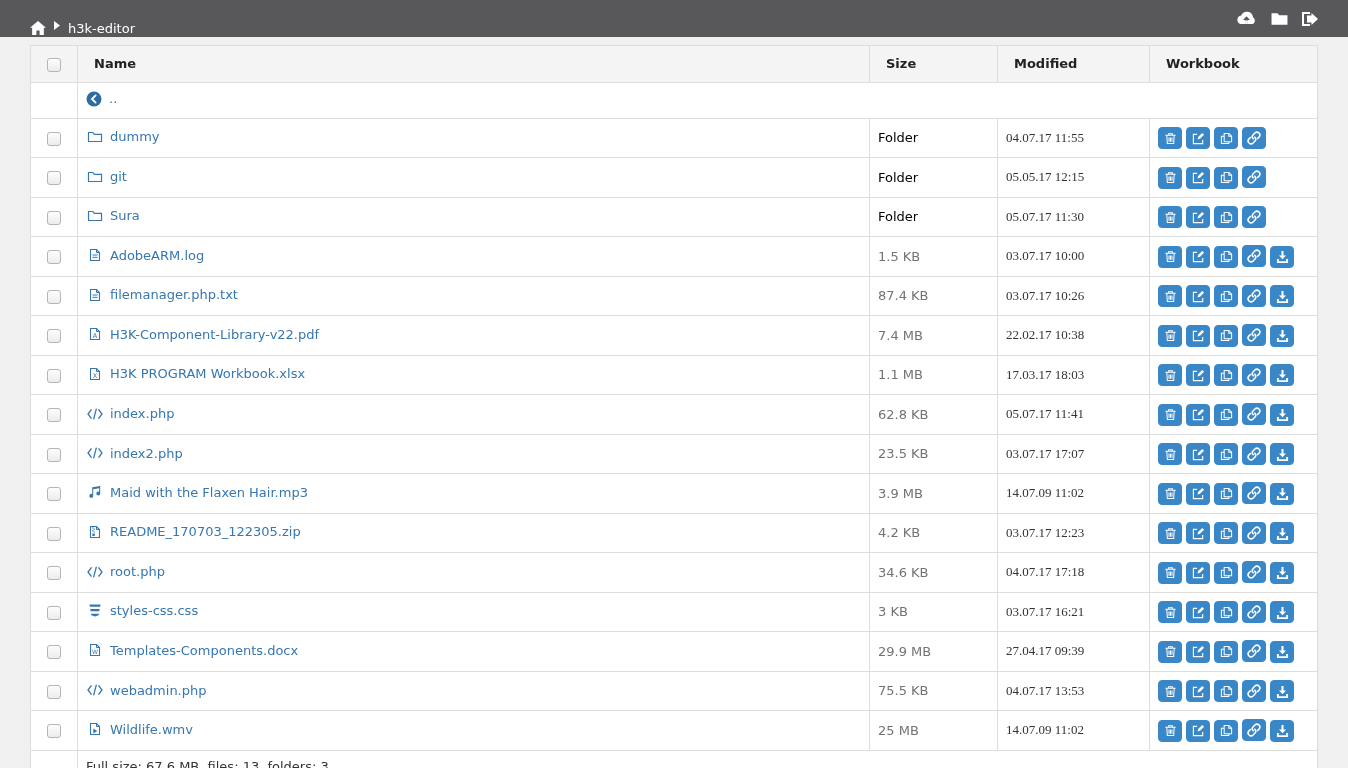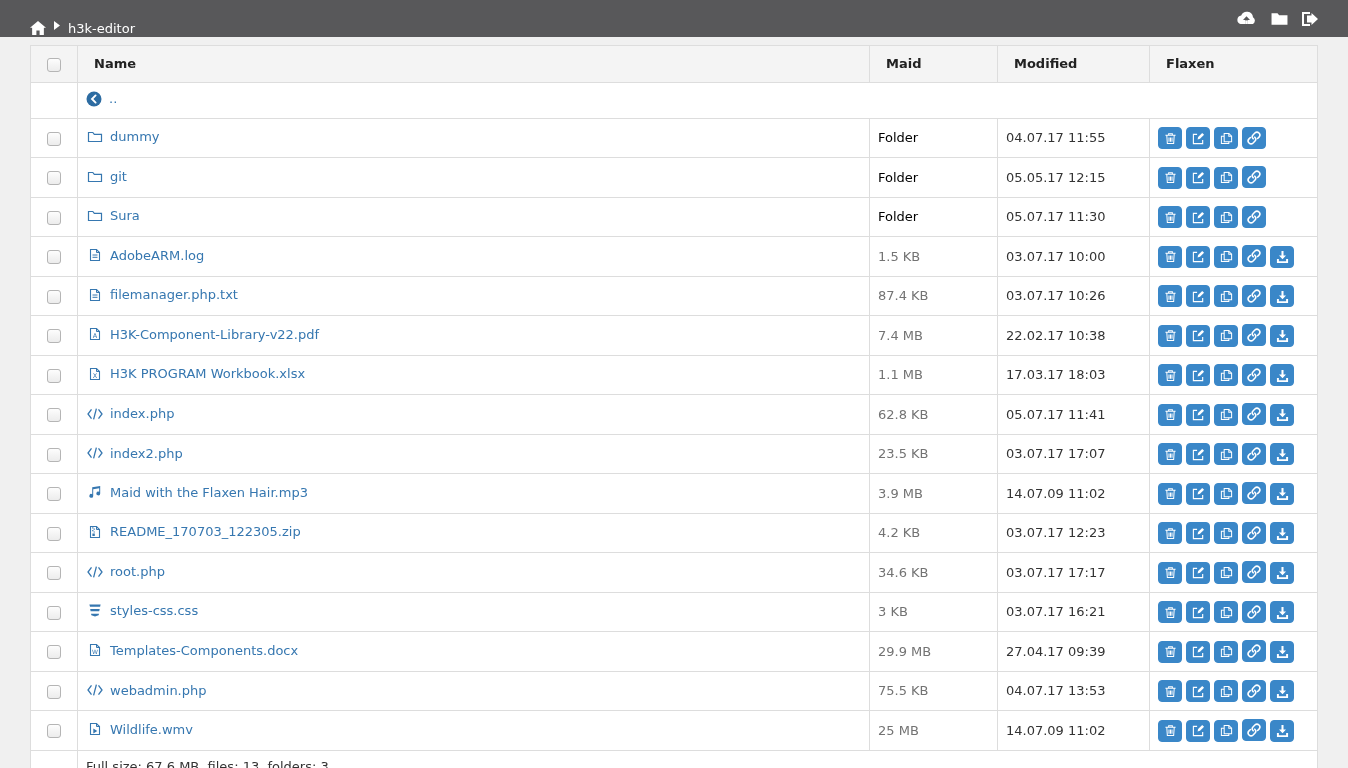--- a/index.html
+++ b/index.html
@@ -50,21 +50,21 @@
     background: linear-gradient(#fdfdfd, #ececec);
     vertical-align: middle;
   }
   .name-cell { white-space: nowrap; }
   .name-wrap { display: inline-flex; align-items: center; gap: 7px; }
   a.file-link { color: #3677b0; text-decoration: none; }
   .file-icon { color: #3677b0; display: inline-flex; width: 17px; justify-content: center; }
   .parent-row td { padding: 7px 8px; }
   .size-cell { color: #000000; }
   .size-cell.muted { color: #737373; }
-  .mod-cell { color: #333; }
+  .mod-cell { color: #333; font-family: Liberation Serif, serif; }
   .actions-cell { white-space: nowrap; }
   .act-btn {
     display: inline-flex; align-items: center; justify-content: center;
     width: 24px; height: 22px; margin-right: 4px;
     background: #3a87c8; border: 1px solid #3a87c8; border-radius: 4px;
     color: #fff; cursor: pointer; padding: 0;
   }
   .summary-row td { padding: 10px 8px; color: #333; }
 </style>
 </head>
@@ -112,23 +112,23 @@
       <col class="c-check">
         <col>
         <col class="c-size">
         <col class="c-mod">
         <col class="c-act">
     </colgroup>
     <thead>
       <tr>
         <th class="check-cell"><input type="checkbox" style=""></th>
         <th>Name</th>
-        <th>Maid</th>
+        <th>Size</th>
         <th>Modified</th>
-        <th>Flaxen</th>
+        <th>Workbook</th>
       </tr>
     </thead>
     <tbody>
       <tr class="parent-row">
         <td class="check-cell"></td>
         <td colspan="4" class="name-cell">
           <span class="name-wrap">
             <span class="icon">
               <svg width="16" height="16" viewBox="0 0 16 16">
                   <circle cx="8" cy="8" r="7.5" fill="#2d6ca2"></circle>
@@ -771,21 +771,21 @@
                     <path d="M4.5 1.3 1 6l3.5 4.7"></path>
                     <path d="M11.5 1.3 15 6l-3.5 4.7"></path>
                     <path d="M9.4.6 6.6 11.4"></path>
                   </g>
                 </svg>
               </span>
         <a class="file-link">root.php</a>
       </span>
     </td>
     <td class="size-cell muted">34.6 KB</td>
-    <td class="mod-cell">03.07.17 17:17</td>
+    <td class="mod-cell">04.07.17 17:18</td>
     <td class="actions-cell"><button class="act-btn">
               <span class="icon">
                 <svg width="13" height="13" viewBox="0 0 14 14">
                   <g fill="none" stroke="currentColor" stroke-width="1.1">
                     <path d="M1.5 3.5h11M5 3.5V2h4v1.5M3 3.5l.6 9h6.8l.6-9M5.4 5.8v4.7M7 5.8v4.7M8.6 5.8v4.7"></path>
                   </g>
                 </svg>
               </span>
             </button><button class="act-btn">
               <span class="icon">

